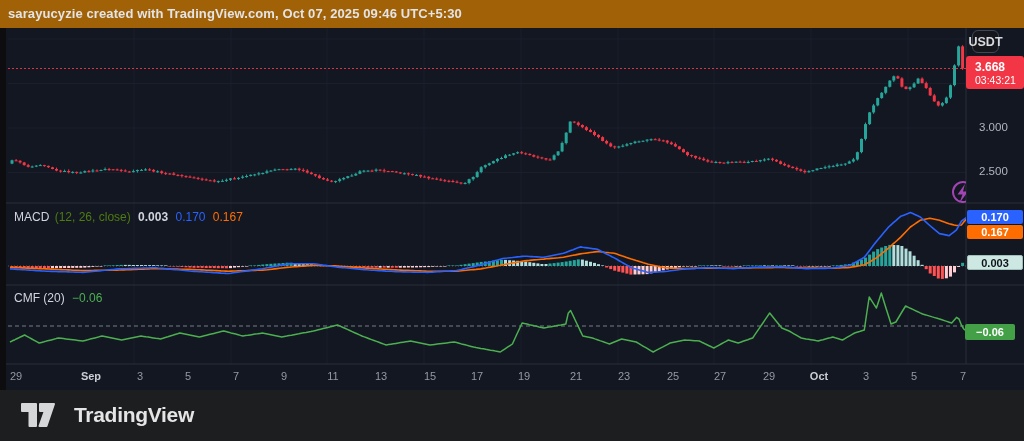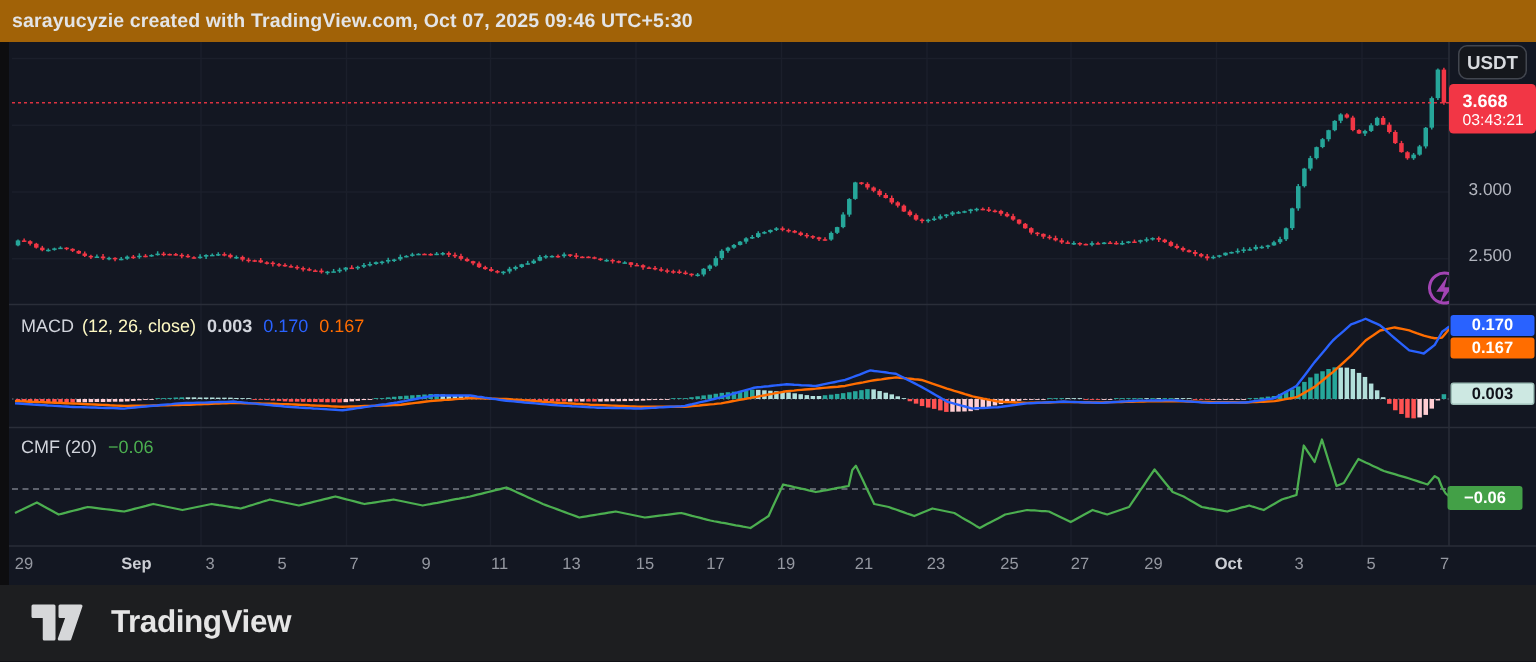--- a/index.html
+++ b/index.html
@@ -5,30 +5,30 @@
   * { margin:0; padding:0; box-sizing:border-box; }
   html,body { width:1024px; height:441px; background:#0d0d0f; overflow:hidden;
     font-family:"Liberation Sans", sans-serif; }
   .stage { position:relative; width:1024px; height:441px; }
   .attr-band { position:absolute; left:0; top:0; width:1024px; height:28px; background:#a16207; }
   .attr-text { position:absolute; left:8px; top:6px; font-size:13px; font-weight:700; color:#e3e4e6; letter-spacing:.1px; }
   .widget { position:absolute; left:6px; top:28px; width:1018px; height:362px; background:#131722; }
   .widget svg.chartsvg { position:absolute; left:0; top:0; }
   .legend { position:absolute; font-size:12px; color:#d1d4dc; white-space:nowrap; z-index:5; }
   .legend span { margin-right:4px; }
-  .lg-dim { color:#fef9c3; }
+  .lg-dim { color:#4d7c0f; }
   .lg-red { color:#f23645; }
   .lg-blue { color:#2962ff; }
   .lg-orange { color:#ff6d00; }
   .lg-green { color:#4caf50; }
   .lg-val { color:#d1d4dc; font-weight:700; }
   .scale-label { position:absolute; left:966px; width:52px; padding-left:7px; font-size:11.5px; color:#b2b5be; z-index:4; }
   .badge { position:absolute; display:flex; align-items:center; justify-content:center;
     font-size:11px; font-weight:700; color:#fff; border-radius:2px; z-index:6; }
-  .usdt-btn { position:absolute; left:966px; top:2px; width:46px; height:23px; display:flex; align-items:center; justify-content:center;
+  .usdt-btn { position:absolute; left:966px; top:2px; width:27px; height:23px; display:flex; align-items:center; justify-content:center;
     background:#15171c; border:1px solid #42464f; border-radius:6px; color:#d8dade; font-size:12.5px; font-weight:700; z-index:7; }
   .price-badge { left:960px; top:28px; width:58px; height:33px; background:#f23645; border-radius:3px;
     flex-direction:column; align-items:flex-start; justify-content:center; padding-left:9px; }
   .price-badge .pb-price { font-size:12px; font-weight:700; line-height:14px; }
   .price-badge .pb-count { font-size:10.5px; font-weight:400; line-height:12px; }
   .b-macd  { left:961px; top:182px; width:56px; height:14px; background:#2962ff; }
   .b-sig   { left:961px; top:197px; width:56px; height:14px; background:#ff6d00; }
   .b-hist  { left:961px; top:227px; width:56px; height:15px; background:#cde8e2; color:#10131a; border:1px solid #9fbfb8; }
   .b-cmf   { left:959px; top:296px; width:50px; height:16px; background:#43a047; }
   .time-axis { position:absolute; left:0; top:336px; width:1018px; height:26px; overflow:hidden; z-index:3; }

